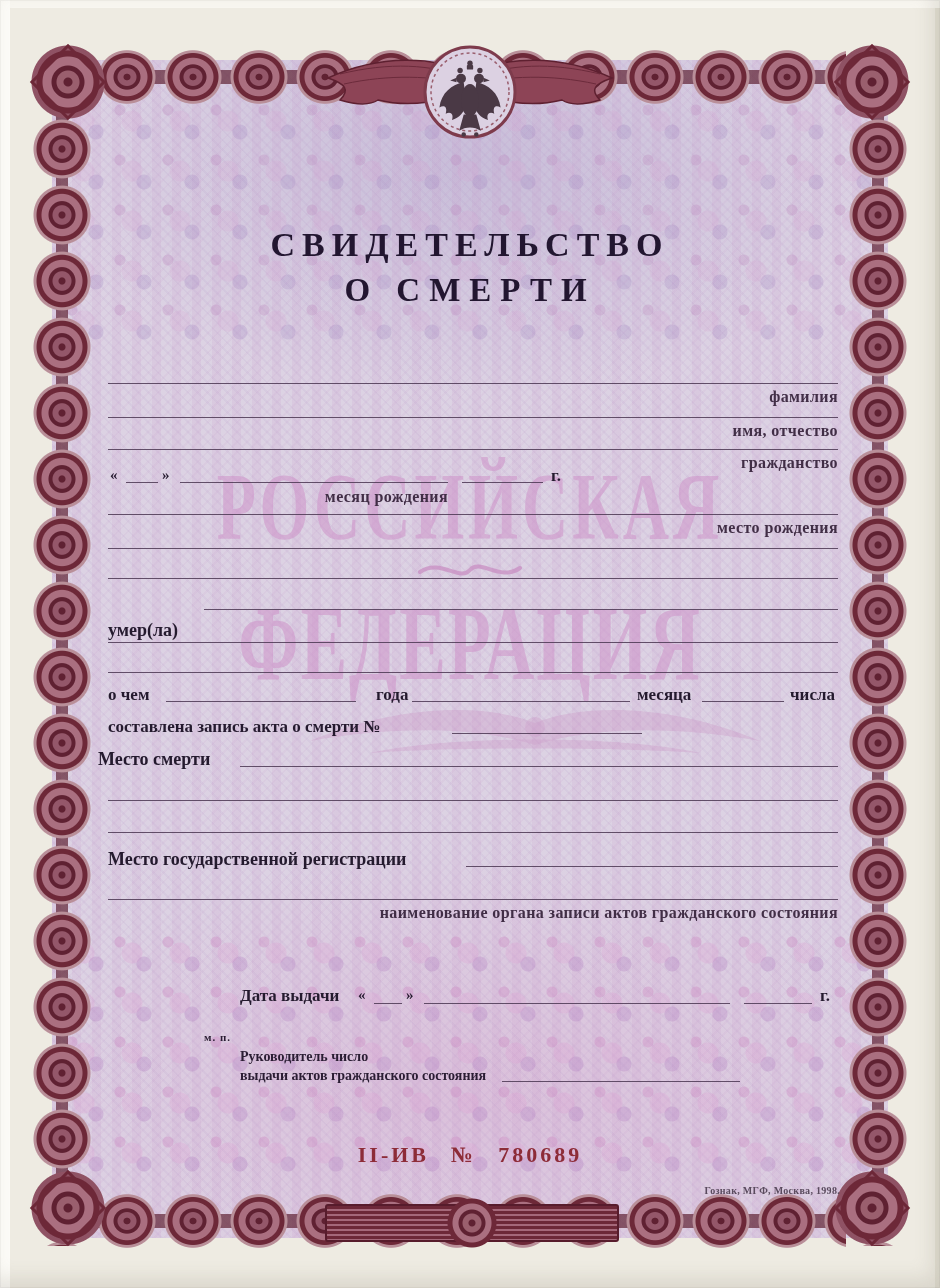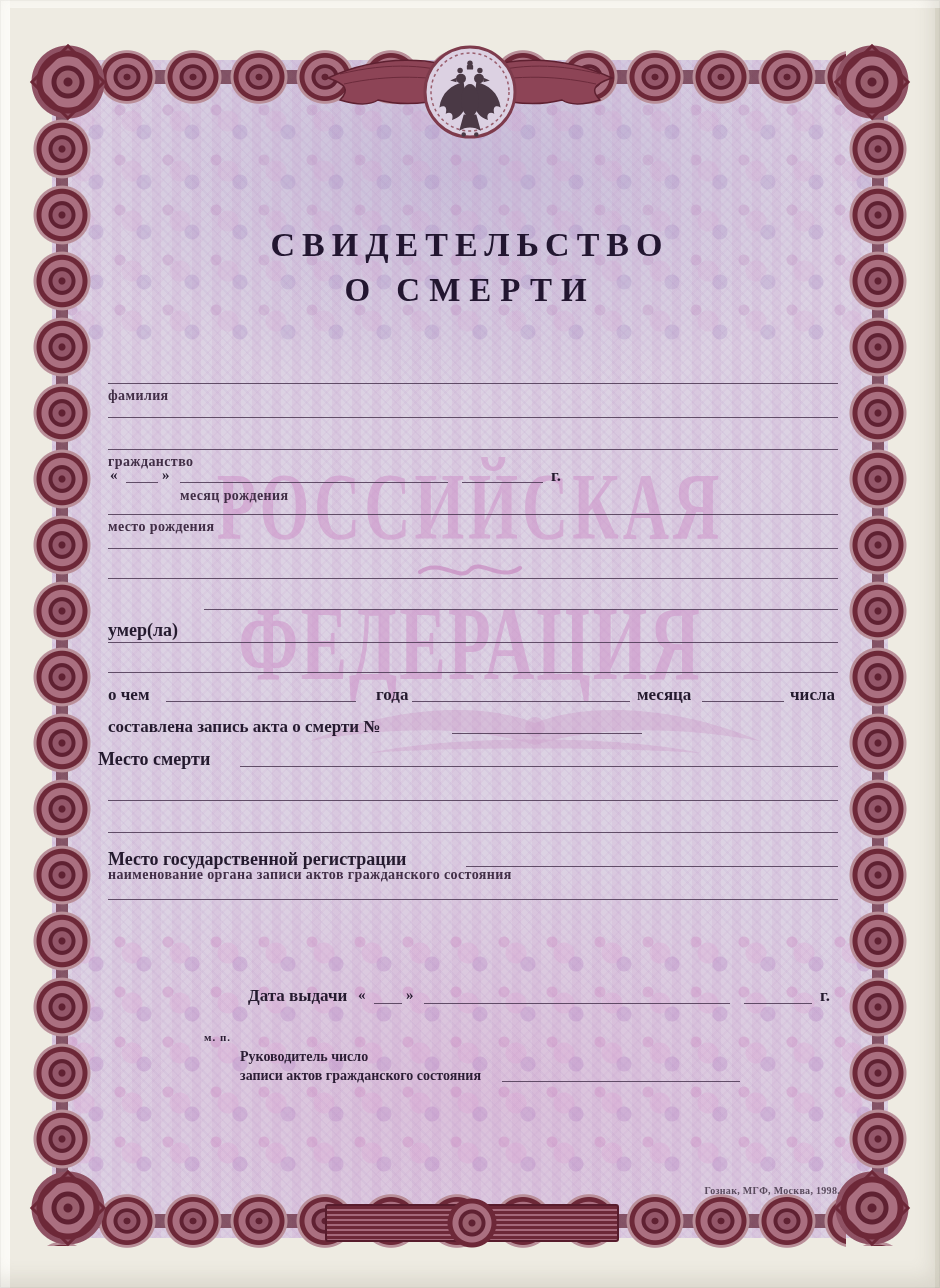--- a/index.html
+++ b/index.html
@@ -82,22 +82,22 @@
   .wm1{left:190px;width:560px;top:452px;font-size:64px;letter-spacing:4px;transform:scaleY(1.5);}
   .wm2{left:190px;width:560px;top:584px;font-size:70px;letter-spacing:2px;transform:scaleY(1.5);}
   .flourish{position:absolute;left:415px;top:556px;width:110px;height:28px;z-index:3;}
   .wing-orn{position:absolute;left:300px;top:693px;width:470px;height:80px;z-index:3;opacity:.55;}
   
   .content{position:absolute;inset:0;z-index:8;}
   .title{position:absolute;left:95px;width:750px;text-align:center;font-weight:bold;color:#221630;white-space:nowrap;}
   .title1{top:226px;font-size:34px;letter-spacing:7px;}
   .title2{top:272px;font-size:33px;letter-spacing:9px;}
   .ln{position:absolute;height:0;border-bottom:1.4px solid rgba(75,55,82,.85);}
-  .hint{position:absolute;font-weight:bold;font-size:14px;line-height:1;color:#412e46;
-        text-align:left;letter-spacing:.4px;white-space:nowrap;}
+  .hint{position:absolute;font-weight:bold;font-size:16px;line-height:1;color:#412e46;
+        text-align:right;letter-spacing:.4px;white-space:nowrap;}
   .txt{position:absolute;font-weight:bold;font-size:17px;line-height:1;color:#241a2e;white-space:nowrap;}
   .txt-lg{font-size:18px;}
   .q{font-size:15px;}
   .sig{position:absolute;font-weight:bold;font-size:14px;line-height:1.35;color:#2a1d33;white-space:nowrap;}
   .mp{position:absolute;font-weight:bold;font-size:11px;color:#2a1d33;letter-spacing:1px;}
   .serial{position:absolute;left:95px;width:750px;top:1142px;text-align:center;
           font-weight:bold;font-size:22px;color:#8d2c38;letter-spacing:3px;}
   .serial span{margin:0 11px;}
   .imprint{position:absolute;left:520px;width:320px;top:1185px;text-align:right;
            font-weight:bold;font-size:10px;color:#5a4b5e;letter-spacing:.3px;}
@@ -169,20 +169,21 @@
 
   <div class="content">
 
     <div class="title title1">СВИДЕТЕЛЬСТВО</div>
     <div class="title title2">О СМЕРТИ</div>
 
     <div class="ln" style="left:108px;top:383px;width:730px;"></div>
     <div class="hint" style="left:108px;top:389px;width:730px;">фамилия</div>
 
     <div class="ln" style="left:108px;top:417px;width:730px;"></div>
+    <div class="hint" style="left:108px;top:423px;width:730px;">имя, отчество</div>
 
     <div class="ln" style="left:108px;top:449px;width:730px;"></div>
     <div class="hint" style="left:108px;top:455px;width:730px;">гражданство</div>
 
     <span class="txt q" style="left:110px;top:468px;">«</span>
     <div class="ln" style="left:126px;top:482px;width:32px;"></div>
     <span class="txt q" style="left:162px;top:468px;">»</span>
     <div class="ln" style="left:180px;top:482px;width:268px;"></div>
     <div class="ln" style="left:462px;top:482px;width:81px;"></div>
     <span class="txt" style="left:551px;top:467px;">г.</span>
@@ -210,32 +211,35 @@
     <div class="ln" style="left:452px;top:733px;width:190px;"></div>
 
     <span class="txt txt-lg" style="left:98px;top:750px;">Место смерти</span>
     <div class="ln" style="left:240px;top:766px;width:598px;"></div>
     <div class="ln" style="left:108px;top:800px;width:730px;"></div>
     <div class="ln" style="left:108px;top:832px;width:730px;"></div>
 
     <span class="txt txt-lg" style="left:108px;top:850px;">Место государственной регистрации</span>
     <div class="ln" style="left:466px;top:866px;width:372px;"></div>
     <div class="ln" style="left:108px;top:899px;width:730px;"></div>
-    <div class="hint" style="left:108px;top:868px;width:730px;">наименование органа записи актов гражданского состояния</div>
-
-    <span class="txt" style="left:248px;top:987px;">Дата выдачи</span>
+    <div class="hint" style="left:108px;top:905px;width:730px;">наименование органа записи актов гражданского состояния</div>
+
+    <span class="txt" style="left:240px;top:987px;">Дата выдачи</span>
     <span class="txt q" style="left:358px;top:988px;">«</span>
     <div class="ln" style="left:374px;top:1003px;width:28px;"></div>
     <span class="txt q" style="left:406px;top:988px;">»</span>
     <div class="ln" style="left:424px;top:1003px;width:306px;"></div>
     <div class="ln" style="left:744px;top:1003px;width:68px;"></div>
     <span class="txt" style="left:820px;top:987px;">г.</span>
 
     <span class="mp" style="left:204px;top:1031px;">м. п.</span>
     <span class="sig" style="left:240px;top:1048px;">Руководитель число</span>
-    <span class="sig" style="left:240px;top:1067px;">записи актов гражданского состояния</span>
+    <span class="sig" style="left:240px;top:1067px;">выдачи актов гражданского состояния</span>
     <div class="ln" style="left:502px;top:1081px;width:238px;"></div>
 
+    <div class="serial">
+      <span>II-ИВ</span><span>№</span><span>780689</span>
+    </div>
 
     <div class="imprint">Гознак, МГФ, Москва, 1998.</div>
 
   </div>
 </div>
 
 </body></html>

